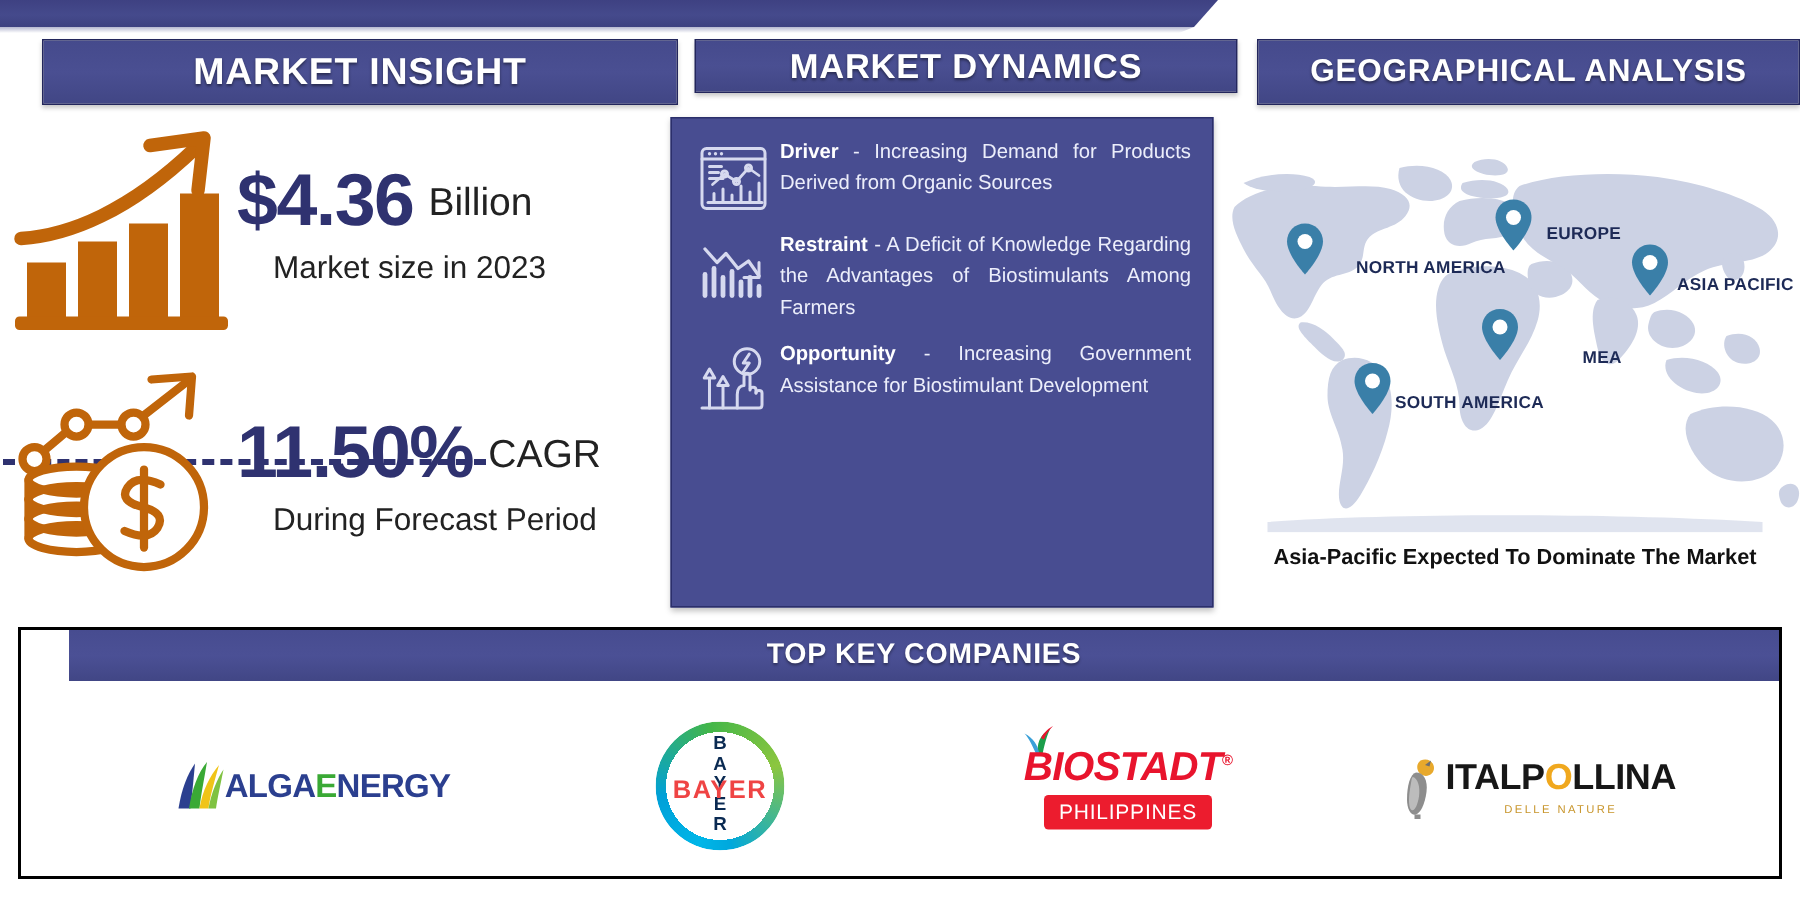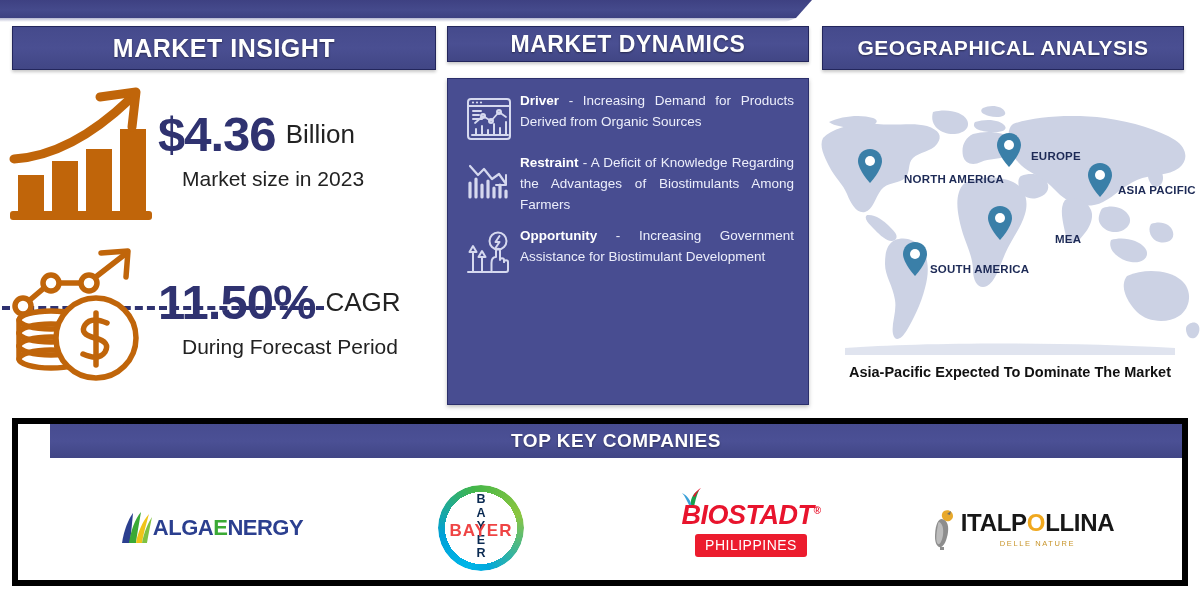--- a/index.html
+++ b/index.html
@@ -23,20 +23,21 @@
     clip-path: polygon(0 0, 796px 0, 786px 4px, 0 4px);
   }
 
   
   .sec-head {
     position: absolute;
     background: linear-gradient(180deg,#454a8c 0%, #4a4f92 50%, #414685 100%);
     border: 1px solid #23265c;
     display: flex; align-items: center; justify-content: center;
     box-shadow: 0 2px 3px rgba(0,0,0,.22);
+    margin-left: 16px;
   }
   .sec-head span {
     color: #ffffff; font-weight: bold; letter-spacing: .5px;
     text-shadow: 0 1px 2px rgba(0,0,0,.45);
     font-family: "Liberation Sans", sans-serif;
   }
 
   
   #mi-head { left: 12px; top: 26px; width: 424px; height: 44px; }
   #mi-head span { font-size: 25px; }
@@ -110,21 +111,21 @@
 
   #ga-caption {
     position: absolute; left: 820px; top: 364px; width: 380px;
     text-align: center; color: #111; font-size: 14.5px; font-weight: bold;
     font-family: "Liberation Sans", sans-serif;
   }
 
   
   #kc-wrap {
     position: absolute; left: 12px; top: 418px; width: 1176px; height: 168px;
-    border: 6px solid #000000; background: #fff; padding-left: 32px;
+    border: 2px solid #000000; background: #fff; padding-left: 32px;
   }
   #kc-head {
     position: relative; width: 100%; height: 34px;
     background: linear-gradient(180deg,#474c90 0%, #4b5095 50%, #414685 100%);
     display: flex; align-items: center; justify-content: center;
   }
   #kc-head span {
     color: #fff; font-weight: bold; font-size: 19px; letter-spacing: .5px;
     text-shadow: 0 1px 2px rgba(0,0,0,.4);
     font-family: "Liberation Sans", sans-serif;

